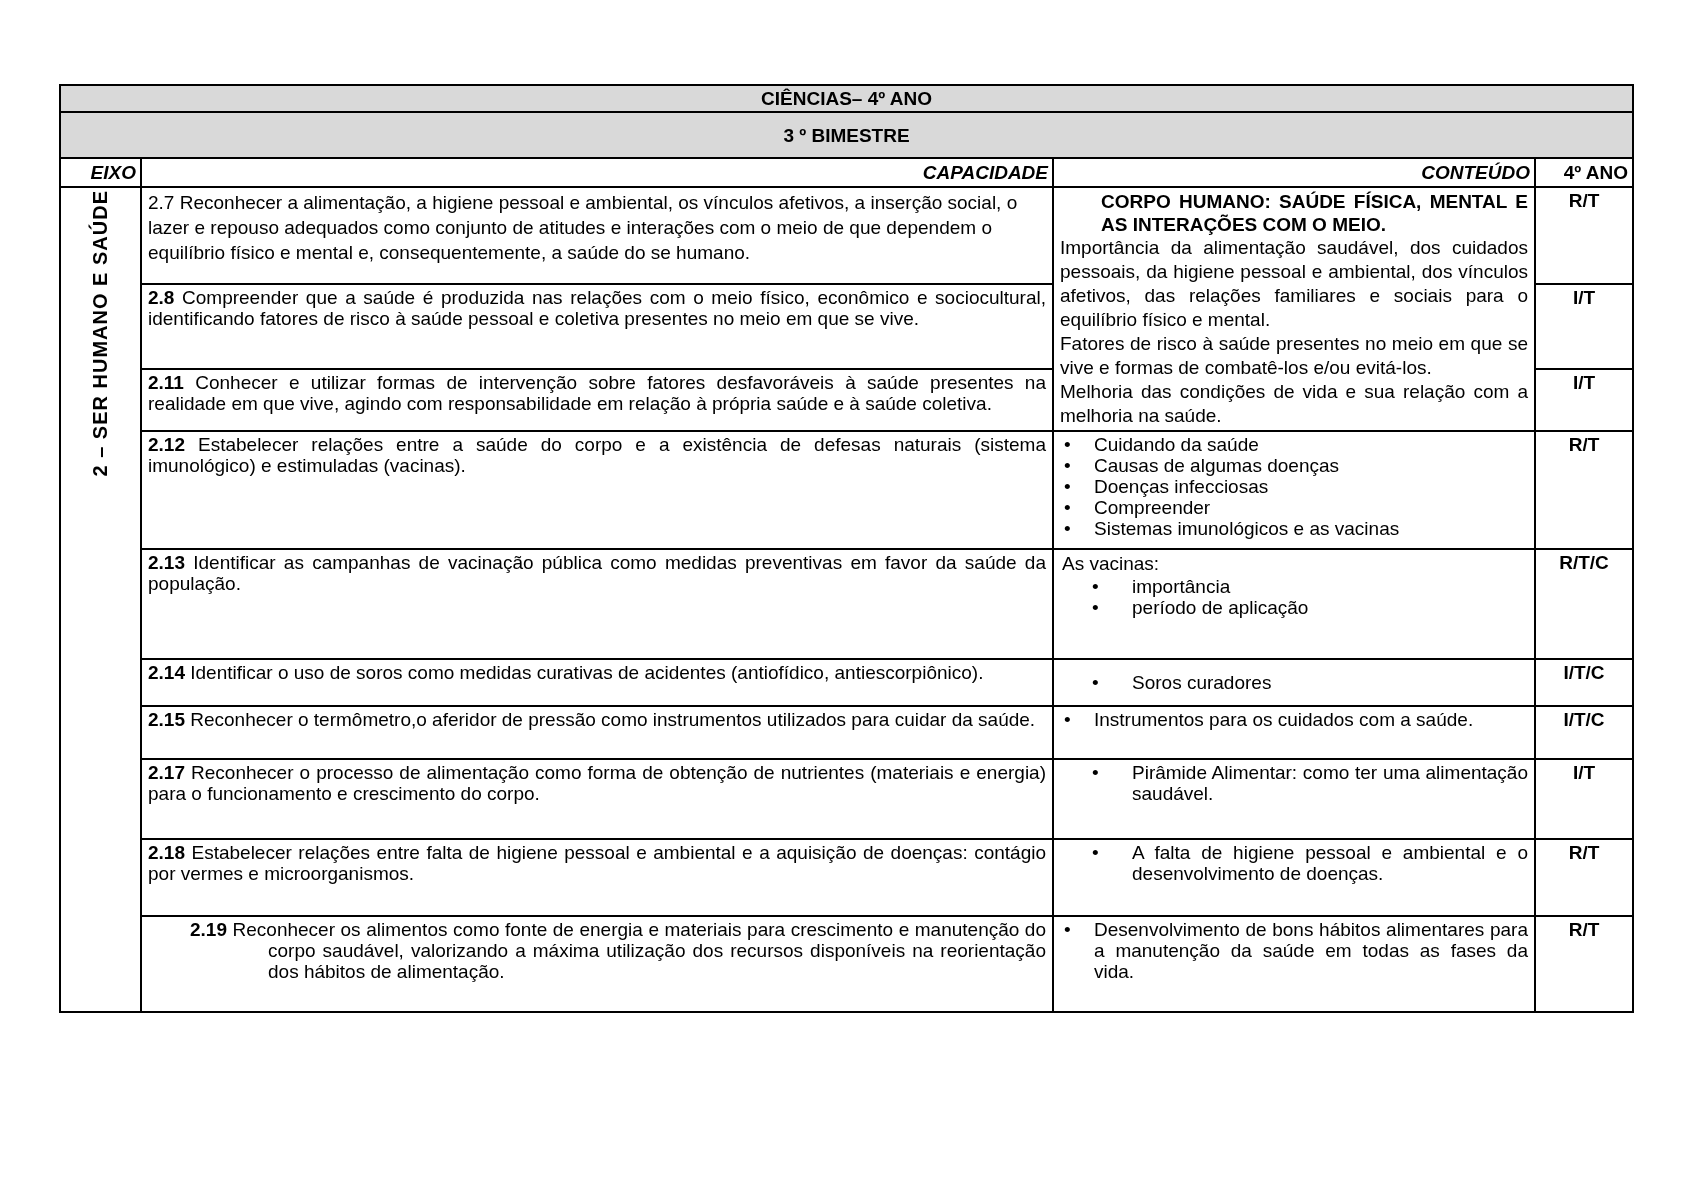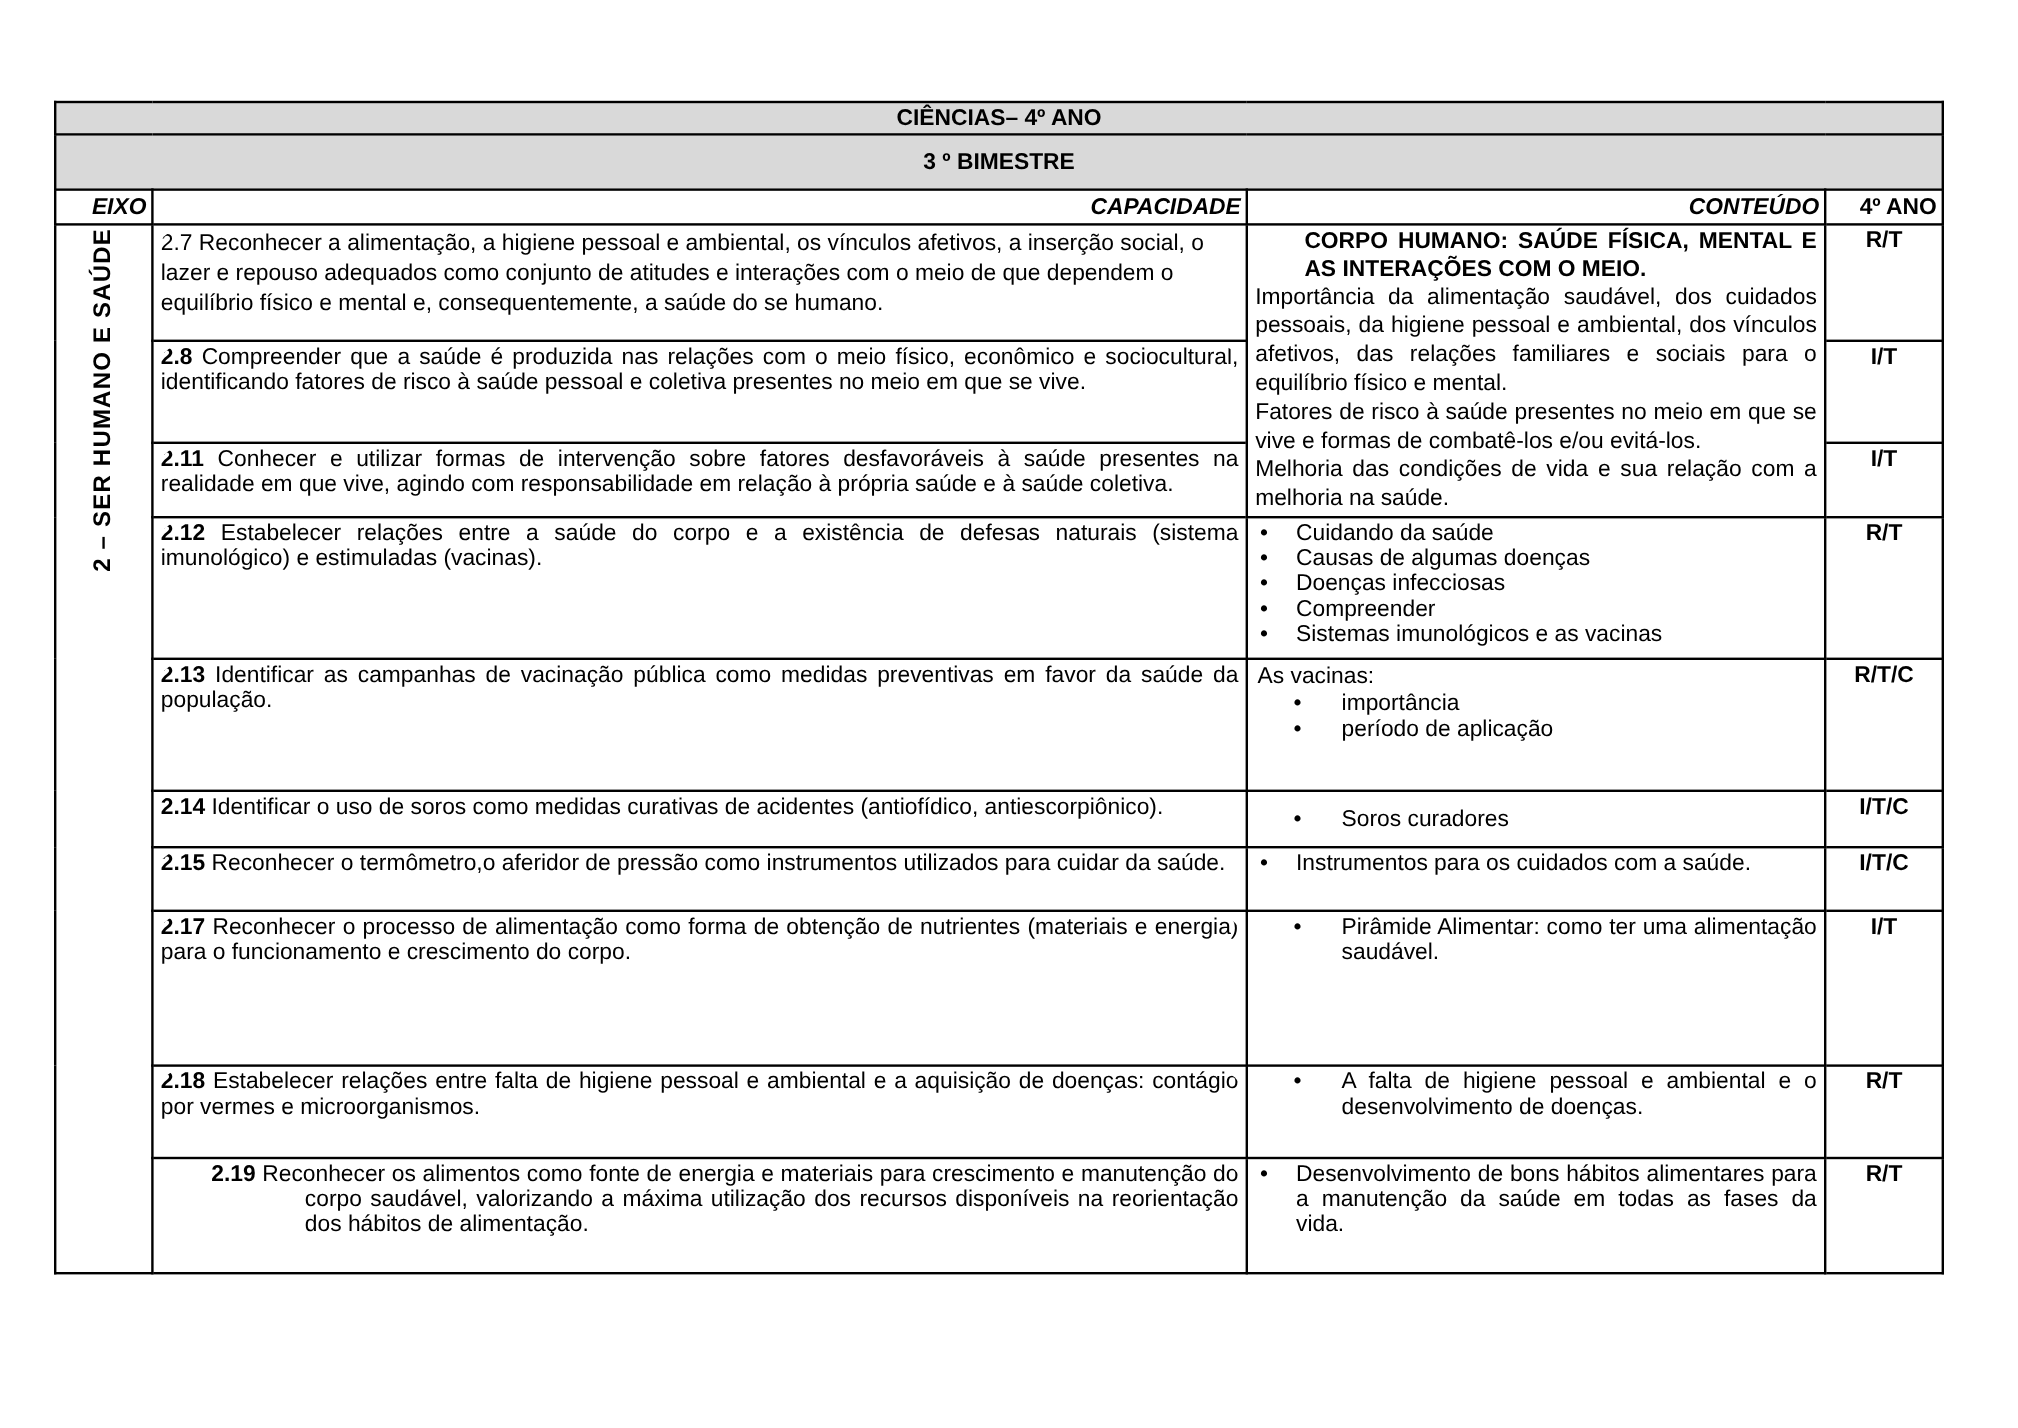--- a/index.html
+++ b/index.html
@@ -7,21 +7,21 @@
   .page {
     position: relative;
     width: 1682px;
     height: 1190px;
     background: #ffffff;
     font-family: "Liberation Sans", "DejaVu Sans", sans-serif;
     color: #000;
   }
   table.curr {
     position: absolute;
-    left: 45px;
+    left: 59px;
     top: 84px;
     width: 1573px;
     border-collapse: collapse;
     table-layout: fixed;
   }
   table.curr td {
     border: 2px solid #000;
     vertical-align: top;
     font-size: 19px;
     line-height: 21px;
@@ -45,21 +45,21 @@
   td.eixo-cell { vertical-align: middle; text-align: center; padding: 0; }
   .vtext {
     display: inline-block;
     writing-mode: vertical-rl;
     transform: rotate(180deg);
     font-weight: bold;
     font-size: 20px;
     letter-spacing: 1px;
     white-space: nowrap;
   }
-  td.cap { text-align: justify; padding: 3px 8px 2px 5px; border-radius: 29px; }
+  td.cap { text-align: justify; padding: 3px 8px 2px 5px; }
   td.cap.left { text-align: left; line-height: 25px; }
   td.cap .num { font-weight: bold; }
   td.cap .num.reg { font-weight: normal; }
   td.cap.hang > div { padding-left: 78px; text-indent: -78px; text-align: justify; margin-left: 42px; }
   td.cont { padding: 2px 7px 2px 4px; }
   .cont-head { font-weight: bold; text-align: justify; line-height: 23px; margin-left: 41px; }
   .cont-p { text-align: justify; line-height: 24px; }
   .bl { line-height: 23px; }
   .bi { display: flex; }
   .bi .dot { flex: 0 0 34px; padding-left: 4px; }
@@ -177,21 +177,21 @@
       <td class="cap"><span class="num">2.15</span> <span>Reconhecer o termômetro,o aferidor de pressão como instrumentos utilizados para cuidar da saúde.</span></td>
       <td class="cont bl">
         <div class="bi">
               <span class="dot">•</span>
               <span class="bt">Instrumentos para os cuidados com a saúde.</span>
             </div>
       </td>
       <td class="ano">I/T/C</td>
     </tr>
 
-    <tr style="height:129px">
+    <tr style="height:80px">
       <td class="cap"><span class="num">2.17</span> <span>Reconhecer o processo de alimentação como forma de obtenção de nutrientes (materiais e energia) para o funcionamento e crescimento do corpo.</span></td>
       <td class="cont bl">
         <div class="bi ind1">
               <span class="dot">•</span>
               <span class="bt">Pirâmide Alimentar: como ter uma alimentação saudável.</span>
             </div>
       </td>
       <td class="ano">I/T</td>
     </tr>
 

